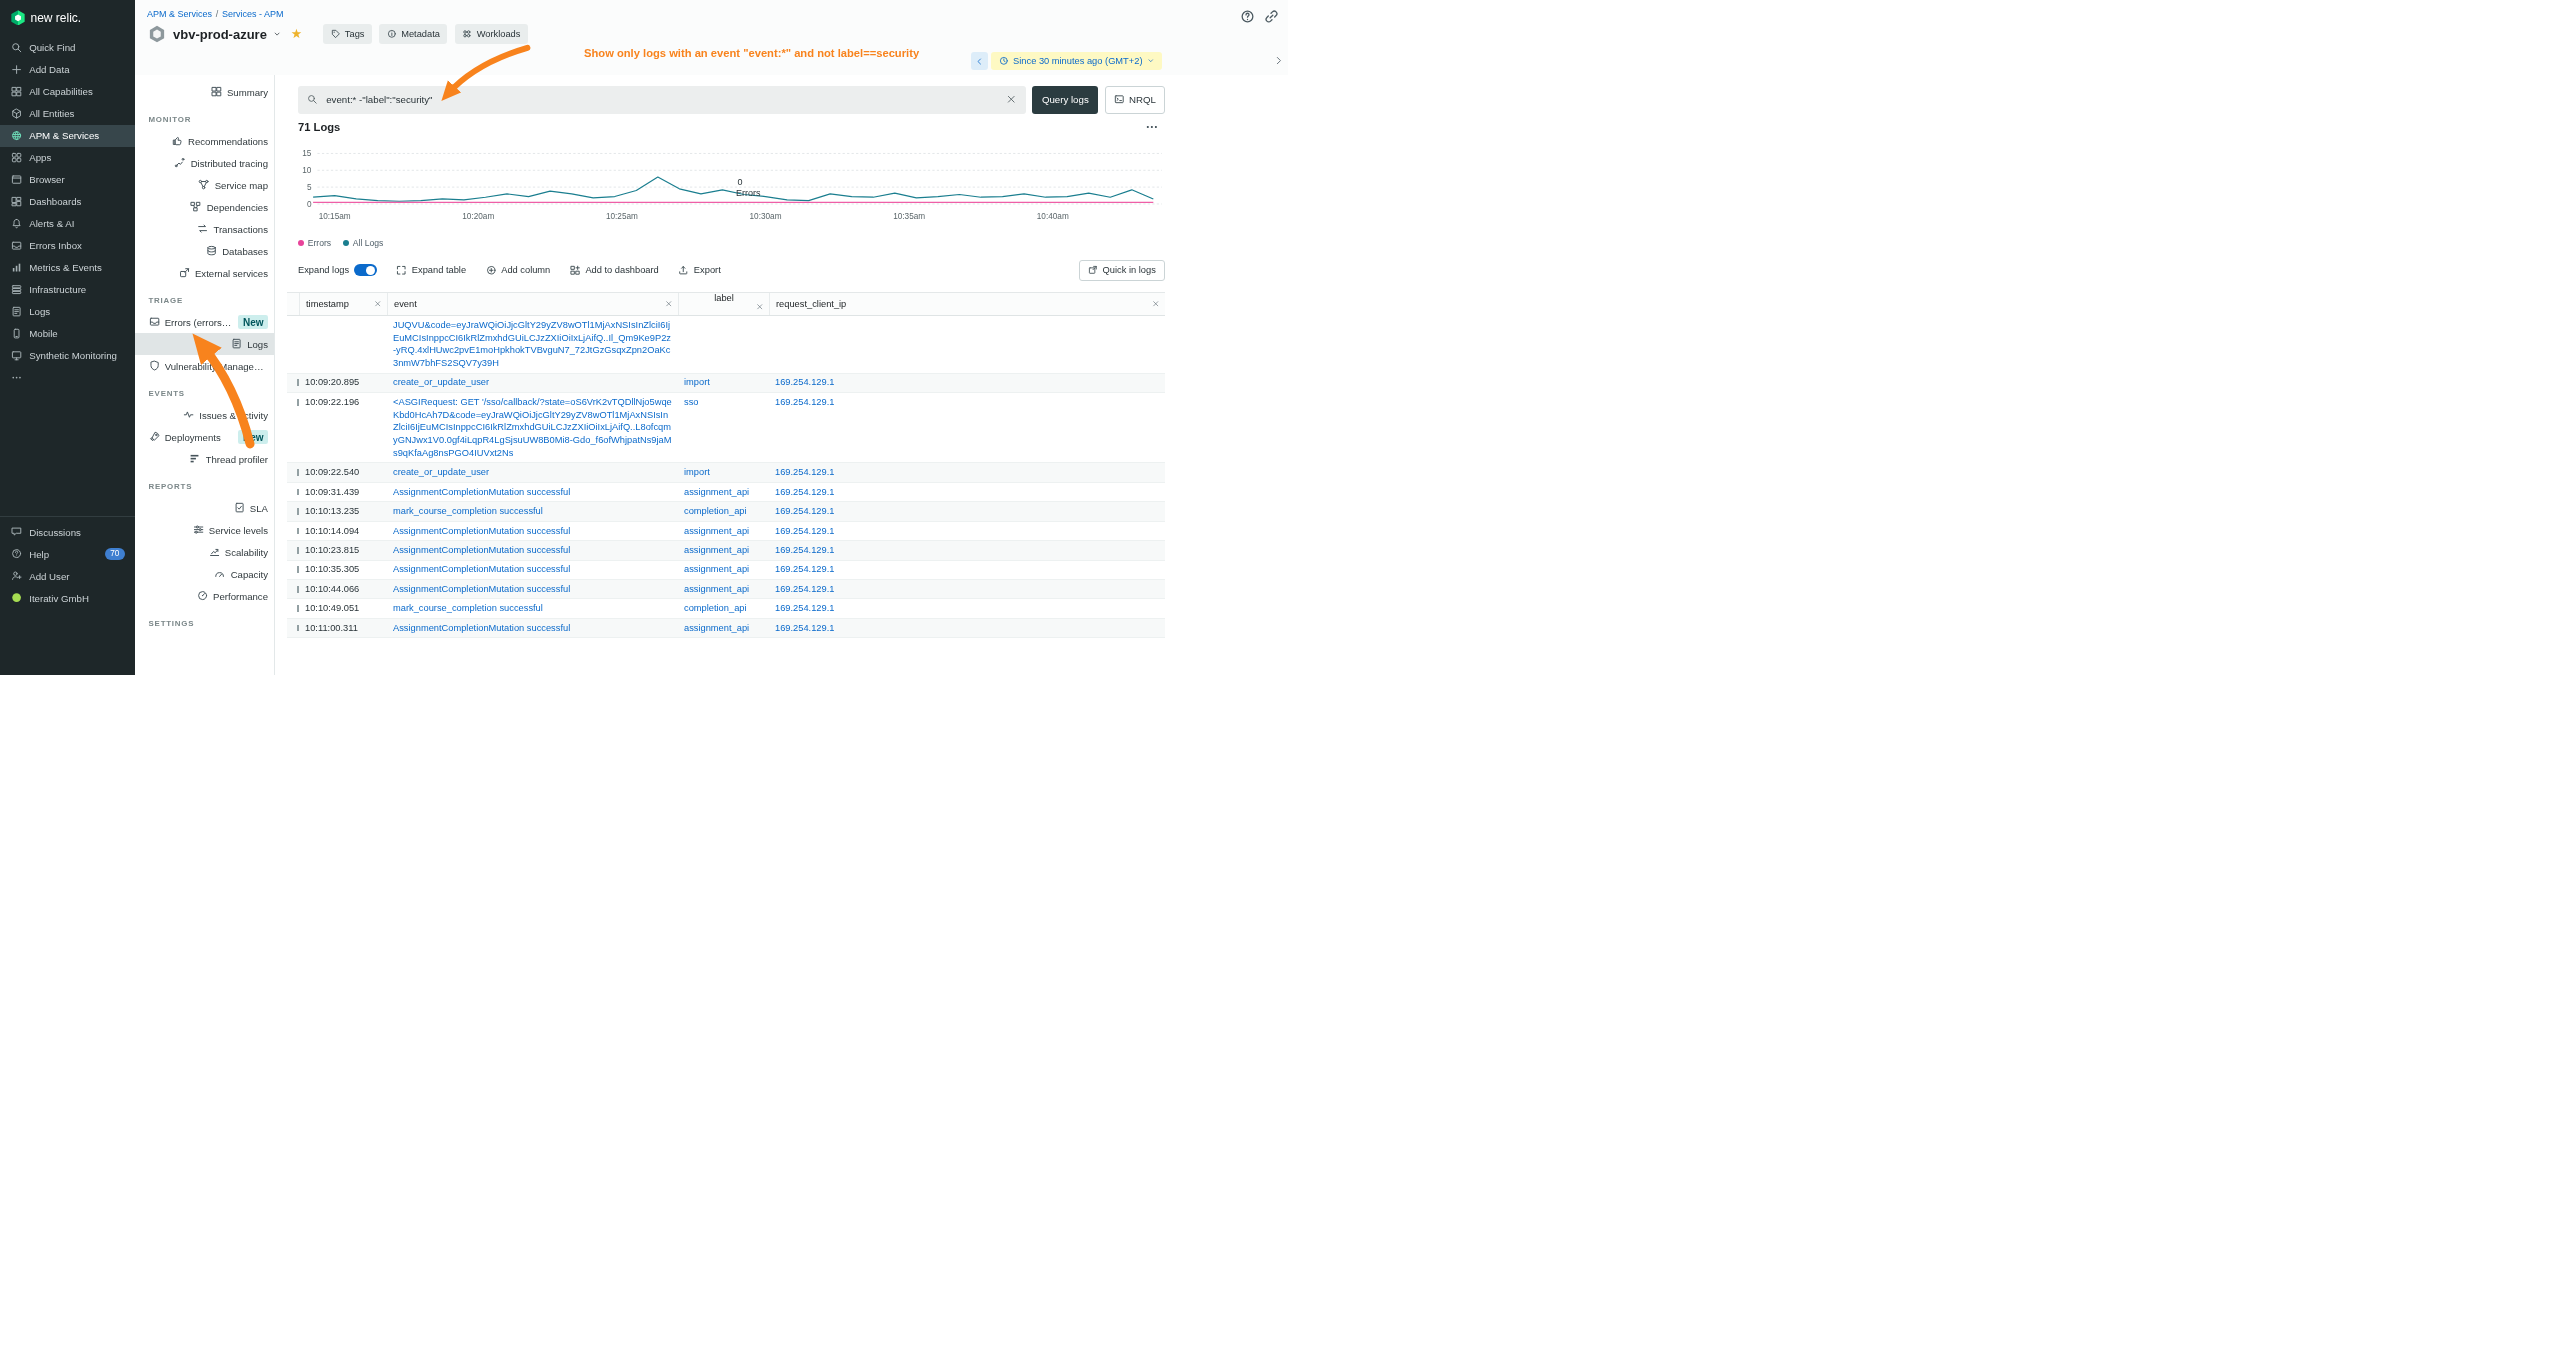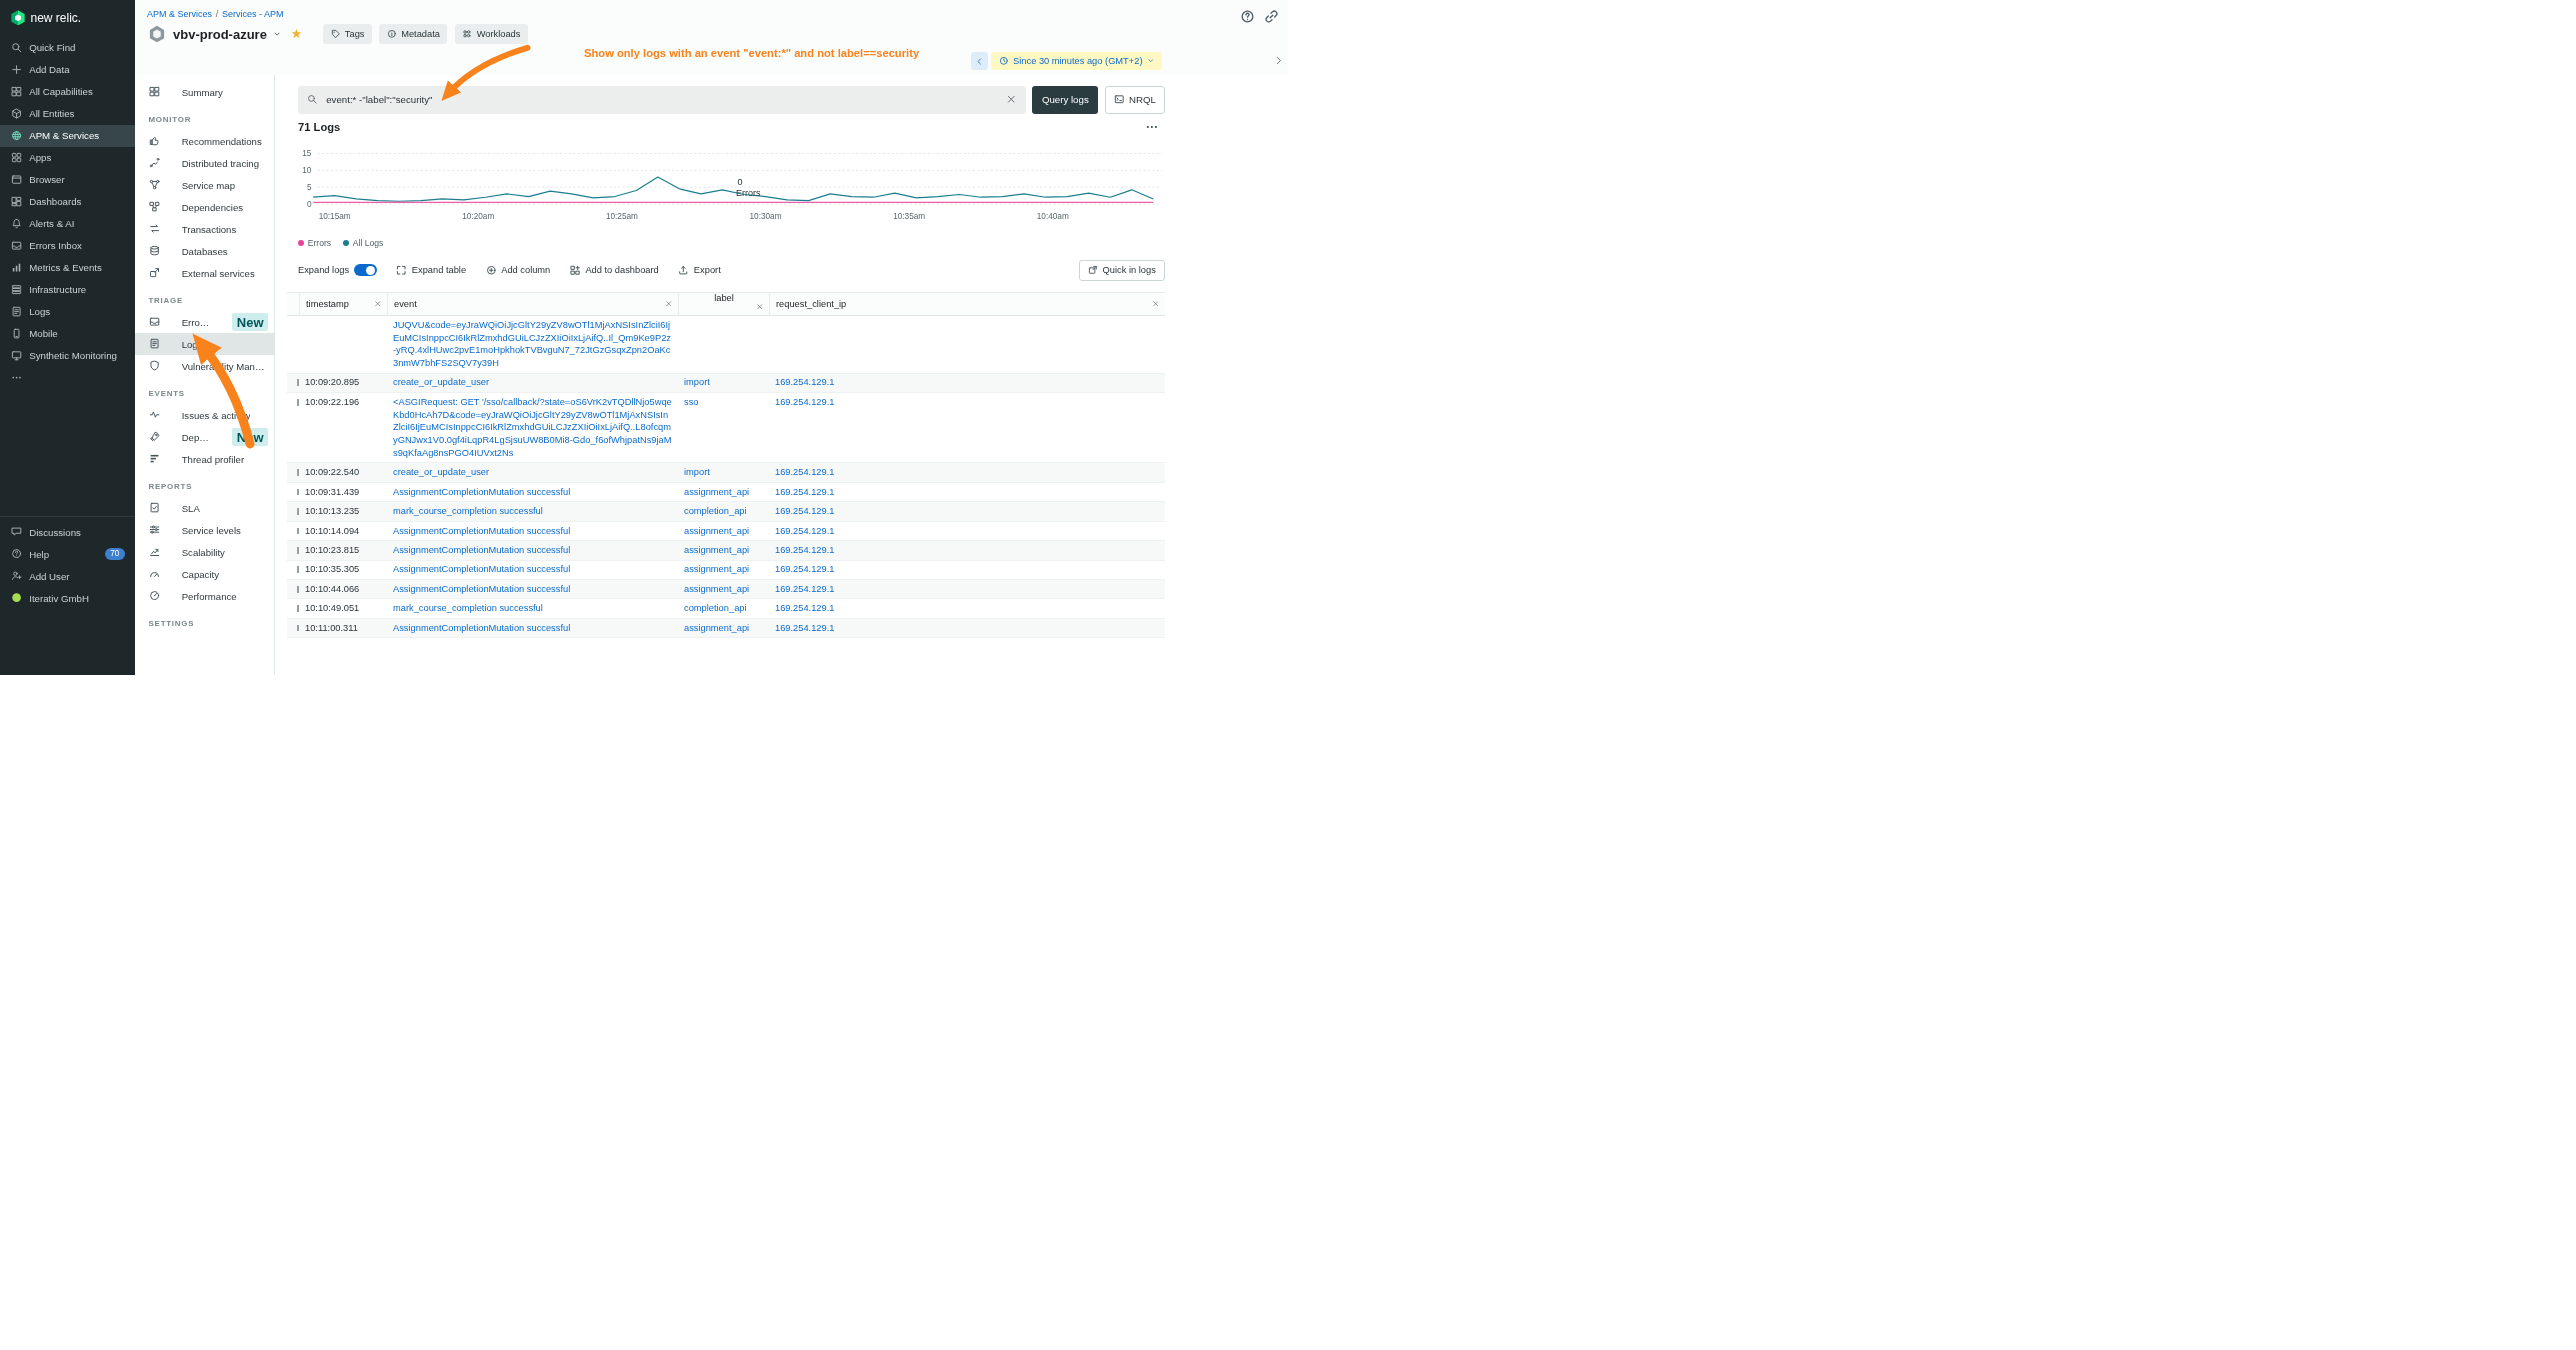--- a/index.html
+++ b/index.html
@@ -41,25 +41,25 @@
   .time-nav{width:16.5px;height:18px;background:#ddedf9;border-radius:3px;color:#0b6acb;display:flex;align-items:center;justify-content:center;cursor:pointer;}
   .time-nav .icon,.time-nav svg{width:9px;height:9px;}
   .time-pill{height:18px;background:#fef9c3;border-radius:3px;color:#0b6acb;display:flex;align-items:center;gap:4.5px;padding:0 7.5px;font-size:9.3px;cursor:pointer;}
   .time-pill .icon{width:9.7px;height:9.7px;}
   .time-pill .caret-sm{width:7.5px;height:7.5px;}
   .rail-toggle{position:absolute;right:3.7px;top:55px;width:11.2px;height:11.2px;color:#67737a;cursor:pointer;}
 
   
   #subnav{position:absolute;left:135px;top:75px;width:140px;bottom:0;background:#fff;border-right:0.7px solid #e3e8e9;padding-top:6px;box-sizing:border-box;overflow:hidden;z-index:4;}
   .subnav-title{font-size:7.9px;letter-spacing:0.8px;color:#7b8789;margin:12px 0 6px 13.5px;font-weight:700;}
-  .sub-item{height:22px;display:flex;align-items:center;gap:22px;padding:0 6px 0 13.5px;font-size:9.6px;color:#30393d;cursor:pointer;white-space:nowrap;overflow:hidden;}
+  .sub-item{height:22px;display:flex;align-items:center;gap:5px;padding:0 6px 0 13.5px;font-size:9.6px;color:#30393d;cursor:pointer;white-space:nowrap;overflow:hidden;justify-content:flex-end;}
   .sub-item .icon{color:#46535a;width:11.2px;height:11.2px;}
   .sub-item.active{background:#e0e5e6;}
   .sub-item .lbl{overflow:hidden;text-overflow:ellipsis;}
-  .badge-new{margin-left:auto;background:#cdeeed;color:#00555c;font-size:13px;font-weight:700;padding:1.5px 4.5px;border-radius:2.2px;flex:none;}
+  .badge-new{margin-left:auto;background:#cdeeed;color:#00555c;font-size:10px;font-weight:700;padding:1.5px 4.5px;border-radius:2.2px;flex:none;}
 
   
   #main{position:absolute;left:275px;top:75px;right:0;bottom:0;background:#fff;}
   .query-row{position:absolute;left:23px;top:10.5px;width:867px;display:flex;gap:6.7px;}
   .searchbox{flex:1;height:28px;background:#eceeee;border-radius:3px;display:flex;align-items:center;padding:0 9px;gap:6.7px;box-sizing:border-box;}
   .searchbox .icon{color:#5b666a;width:10.5px;height:10.5px;}
   .searchbox input{flex:1;border:none;background:transparent;font-size:9.7px;color:#2a3439;outline:none;font-family:inherit;}
   .clear-x{color:#2a3439;width:9.7px;height:9.7px;cursor:pointer;}
   .btn-dark{width:66px;height:28px;background:#2b3c40;color:#fff;border:none;border-radius:3px;font-size:9.7px;cursor:pointer;font-family:inherit;}
   .btn-outline{width:60px;height:28px;background:#fff;border:0.7px solid #cbd4d6;border-radius:3px;font-size:9.7px;color:#2a3439;display:flex;align-items:center;justify-content:center;gap:4.5px;cursor:pointer;font-family:inherit;}

